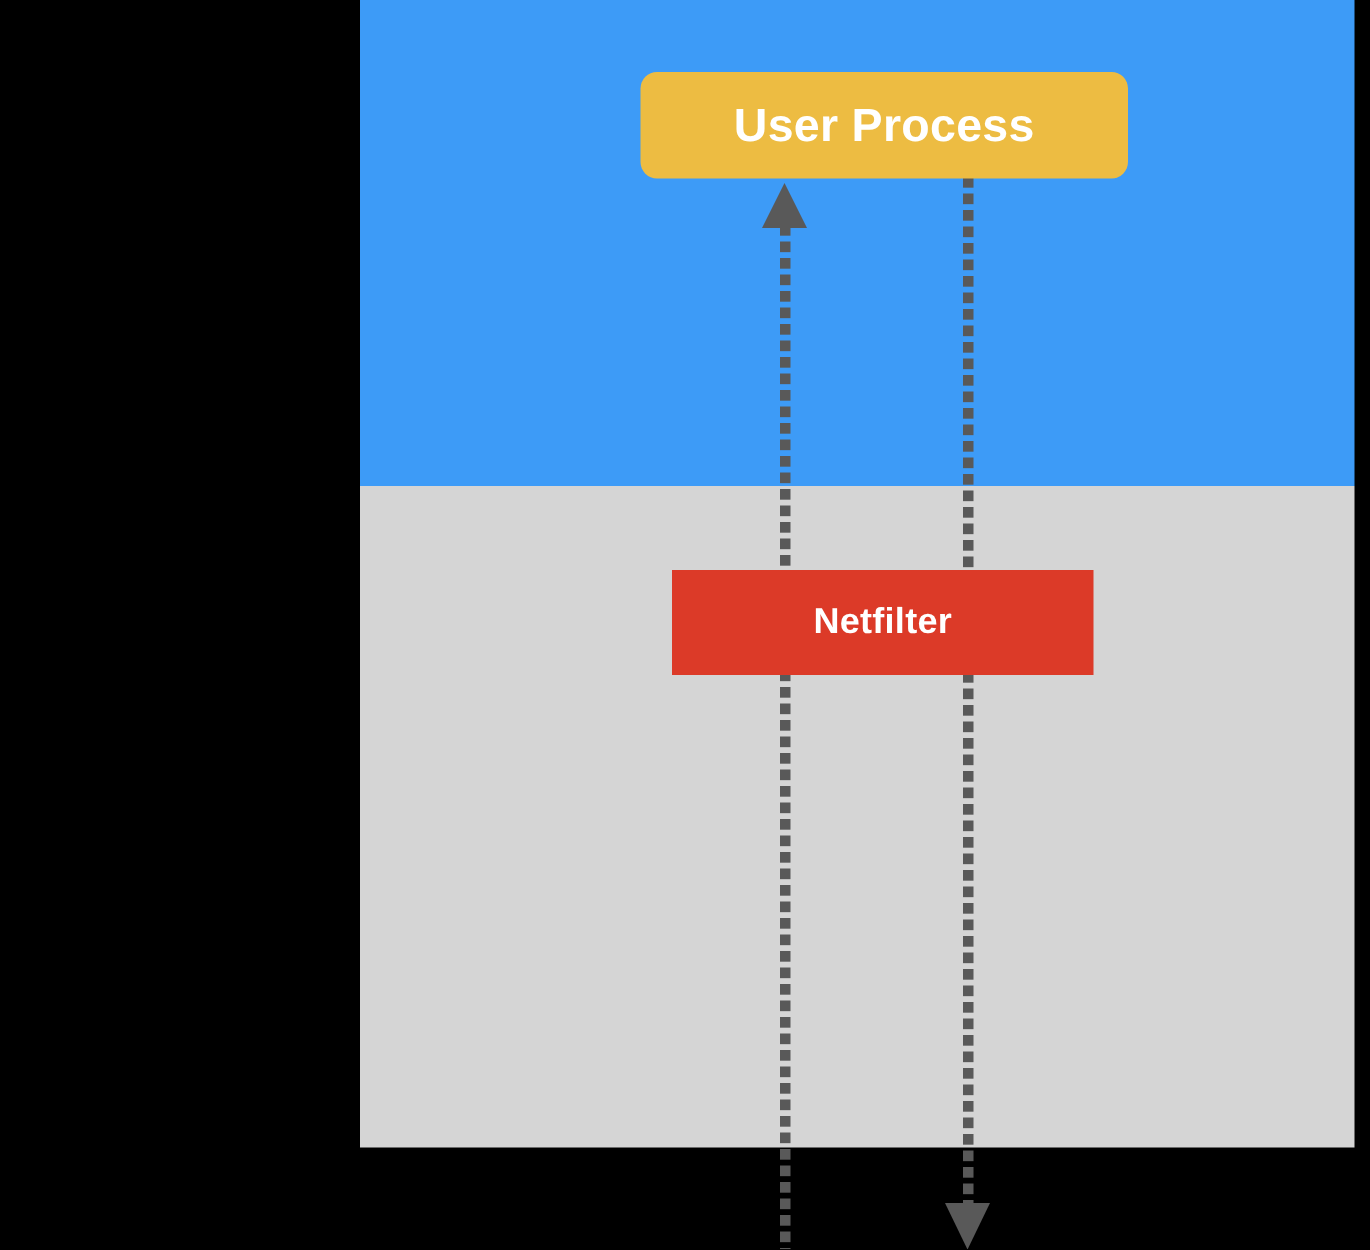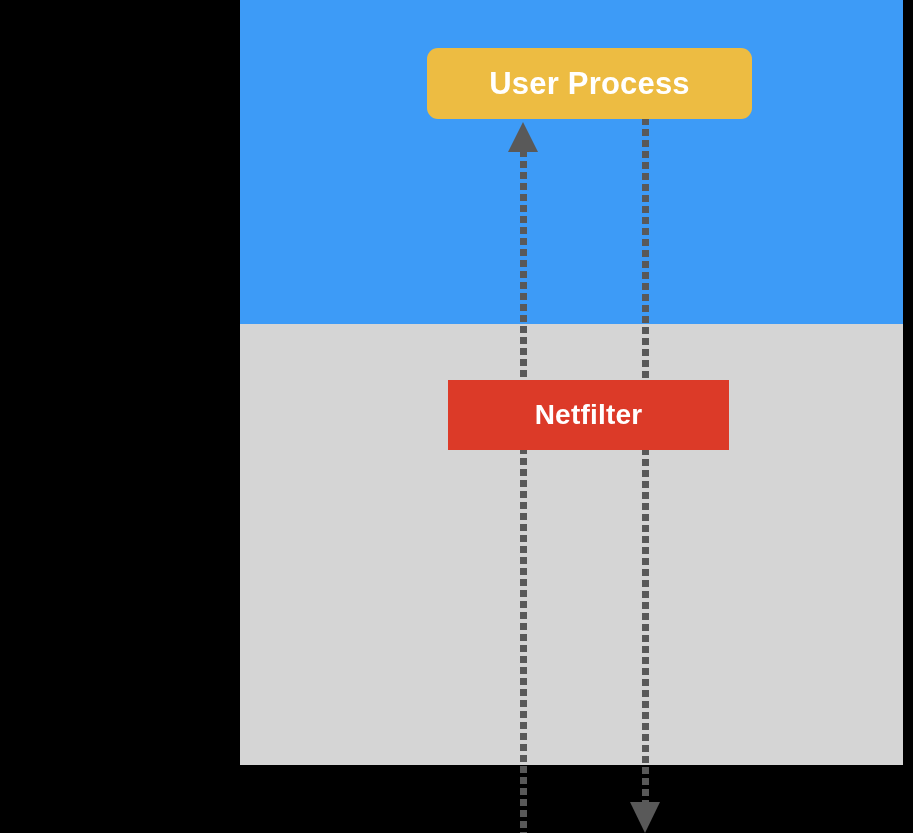--- a/index.html
+++ b/index.html
@@ -104,21 +104,21 @@
     border-radius: 11px;
     font-size: 31px;
   }
   #node-netfilter {
     left: 436px;
     top: 380px;
     width: 281px;
     height: 70px;
     background: #DC3A28;
     border-radius: 0px;
-    font-size: 28px;
+    font-size: 24px;
   }
   #node-eth0 {
     left: 477px;
     top: 712px;
     width: 196px;
     height: 53px;
     background: #7BD155;
     border-radius: 0px;
     font-size: 29px;
     align-items: flex-start;

